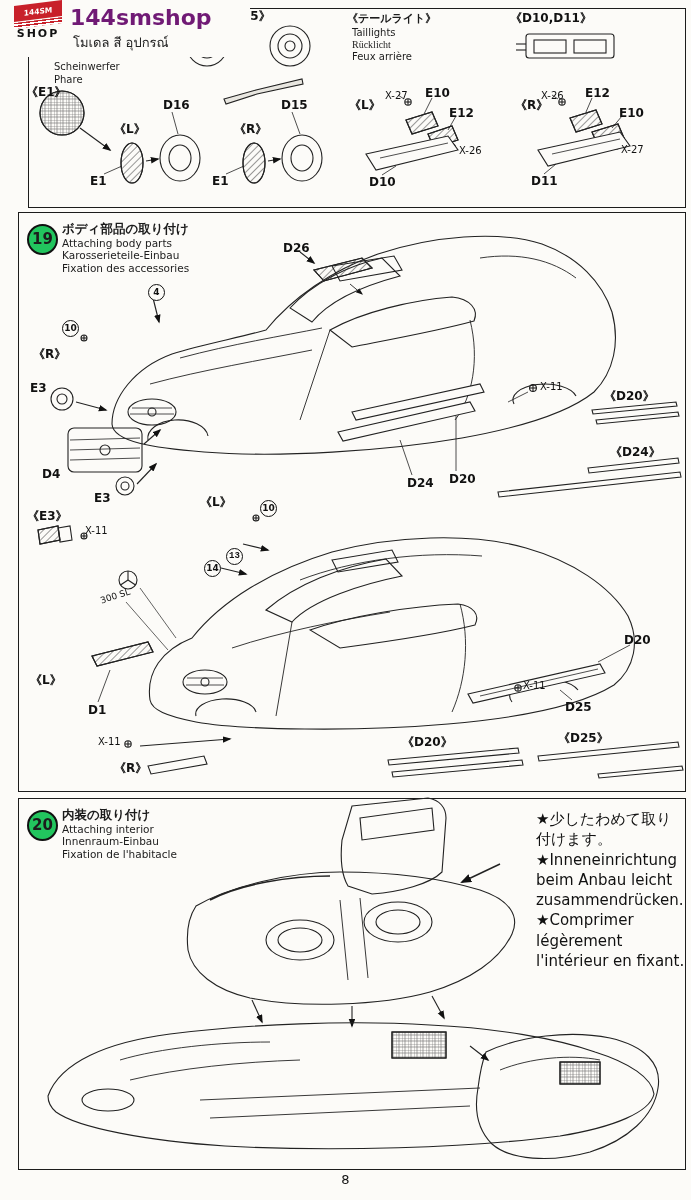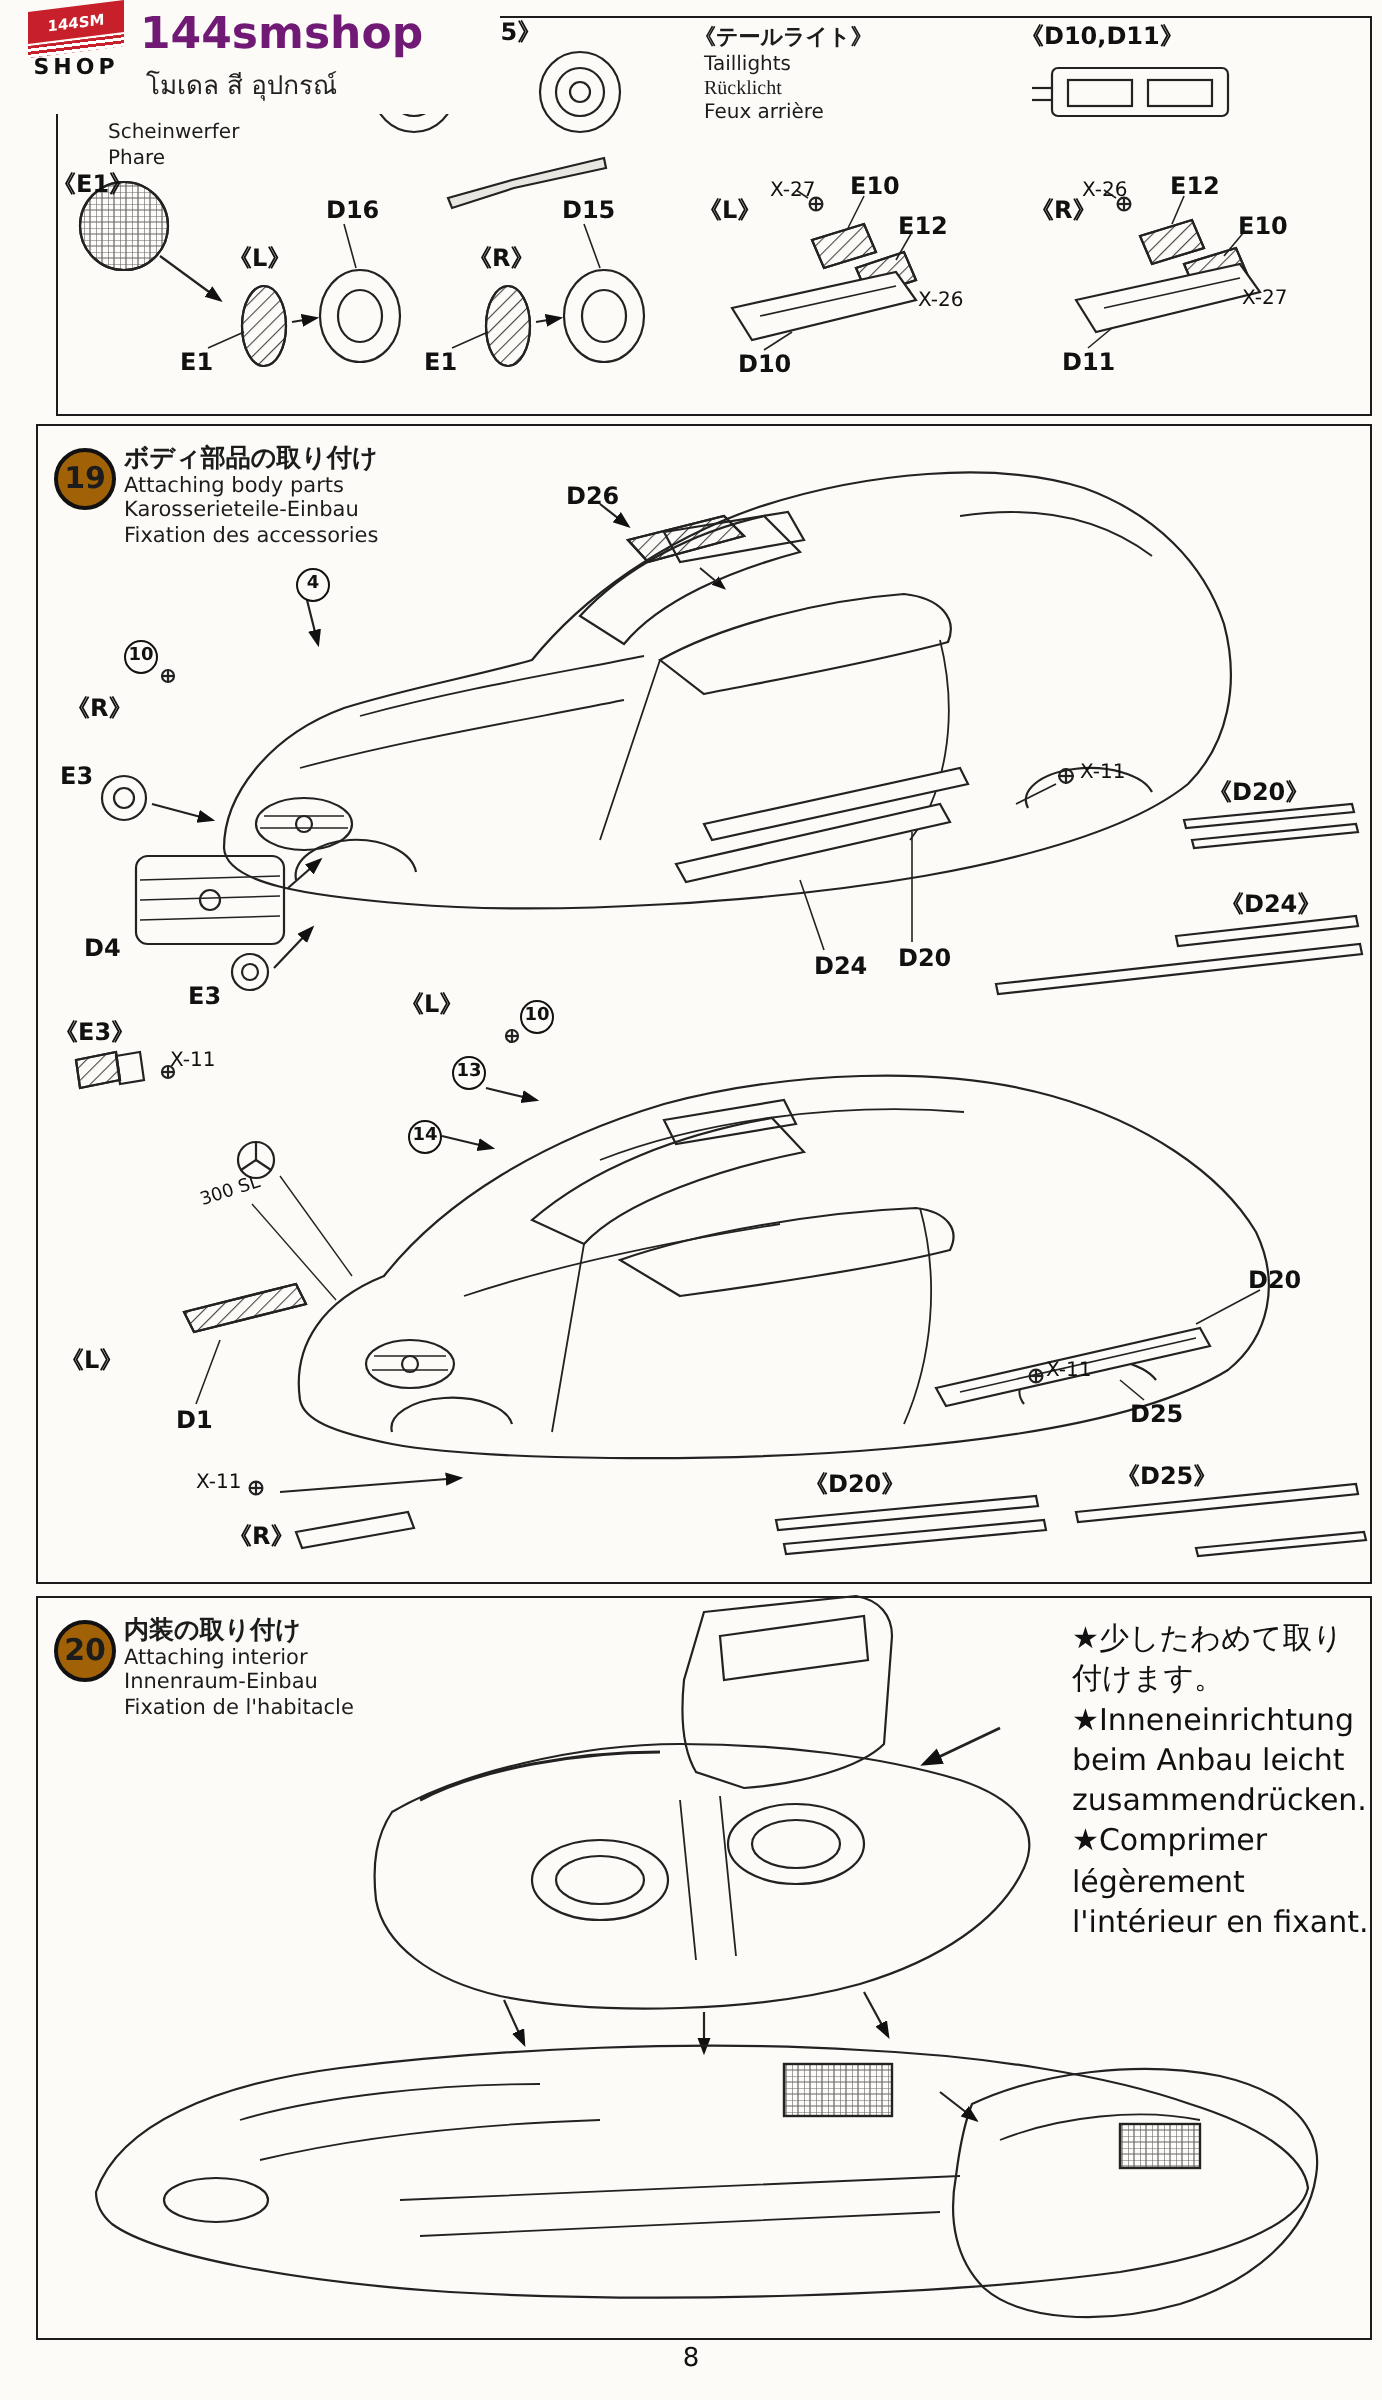--- a/index.html
+++ b/index.html
@@ -3,21 +3,21 @@
 <meta charset="utf-8">
 <style>
   html,body{margin:0;padding:0;background:#e8e7e3;font-family:"DejaVu Sans","Liberation Sans",sans-serif;}
   .page{position:relative;width:691px;height:1200px;margin:0 auto;background:#fcfbf8;color:#1c1c1c;overflow:hidden;}
   .box{position:absolute;border:1.5px solid #1c1c1c;}
   .art{position:absolute;left:0;top:0;pointer-events:none;}
   .labels-layer{position:absolute;inset:0;pointer-events:none;}
   .plabel{position:absolute;font-size:12px;line-height:1;white-space:nowrap;color:#111;}
   .plabel.bold{font-weight:bold;}
   .plabel.circled{width:15px;height:15px;border:1.3px solid #111;border-radius:50%;text-align:center;font-size:9px;line-height:15px;font-weight:bold;background:#fcfbf8;}
-  .step-circle{position:absolute;width:27px;height:27px;border:2px solid #111;border-radius:50%;text-align:center;line-height:27px;font-weight:bold;font-size:15px;background:#a16207;}
+  .step-circle{position:absolute;width:27px;height:27px;border:2px solid #111;border-radius:50%;text-align:center;line-height:27px;font-weight:bold;font-size:15px;background:#22c55e;}
   .titles{position:absolute;line-height:1.18;}
   .title-ja{font-size:12.5px;font-weight:bold;}
   .title-sub{font-size:10.5px;}
   .small-caps{position:absolute;font-size:10px;line-height:1.25;}
   .header{position:absolute;left:0;top:0;width:250px;height:57px;background:#fcfbf8;z-index:5;}
   .flag{position:absolute;left:14px;top:3px;width:48px;}
   .flag-red{background:#c8202a;color:#fff;font-size:7.5px;font-weight:bold;text-align:center;padding:4px 2px 3px;transform:skewY(-7deg);}
   .flag-stripes{height:6px;margin-top:1px;transform:skewY(-7deg);background:repeating-linear-gradient(180deg,#c8202a 0 1.5px,#fff 1.5px 3px);}
   .flag-shop{font-weight:bold;font-size:11px;letter-spacing:2px;text-align:center;color:#111;margin-top:1px;}
   .brand-name{position:absolute;left:70px;top:5px;font-size:22px;font-weight:bold;color:#701a75;}
@@ -334,21 +334,21 @@
       <span class="plabel bold" style="left: 94px; top: 492px;">E3</span>
       <span class="plabel bold" style="left: 200px; top: 496px;">《L》</span>
       <span class="plabel circled" style="left: 260px; top: 500px;">10</span>
       <span class="plabel" style="left: 540px; top: 382px; font-size: 10px;">X-11</span>
       <span class="plabel bold" style="left: 604px; top: 390px;">《D20》</span>
       <span class="plabel bold" style="left: 610px; top: 446px;">《D24》</span>
       <span class="plabel bold" style="left: 407px; top: 477px;">D24</span>
       <span class="plabel bold" style="left: 449px; top: 473px;">D20</span>
       <span class="plabel bold" style="left: 27px; top: 510px;">《E3》</span>
       <span class="plabel" style="left: 85px; top: 526px; font-size: 10px;">X-11</span>
-      <span class="plabel circled" style="left: 226px; top: 528px;">13</span>
+      <span class="plabel circled" style="left: 226px; top: 548px; font-family: Liberation Mono, monospace;">13</span>
       <span class="plabel circled" style="left: 204px; top: 560px;">14</span>
       <span class="plabel" style="left: 100px; top: 592px; font-size: 9px; transform: rotate(-18deg);">300 SL</span>
       <span class="plabel bold" style="left: 30px; top: 674px;">《L》</span>
       <span class="plabel bold" style="left: 88px; top: 704px;">D1</span>
       <span class="plabel" style="left: 98px; top: 737px; font-size: 10px;">X-11</span>
       <span class="plabel bold" style="left: 114px; top: 762px;">《R》</span>
       <span class="plabel bold" style="left: 624px; top: 634px;">D20</span>
       <span class="plabel" style="left: 523px; top: 681px; font-size: 10px;">X-11</span>
       <span class="plabel bold" style="left: 565px; top: 701px;">D25</span>
       <span class="plabel bold" style="left: 402px; top: 736px;">《D20》</span>

